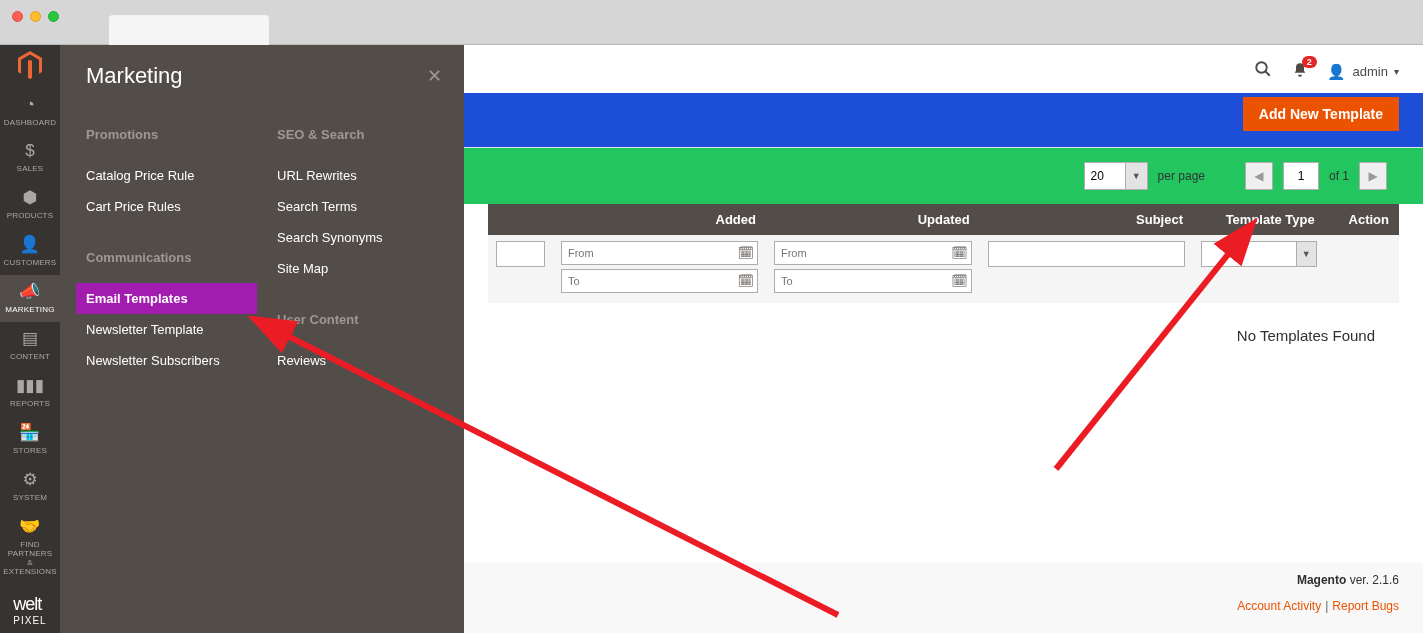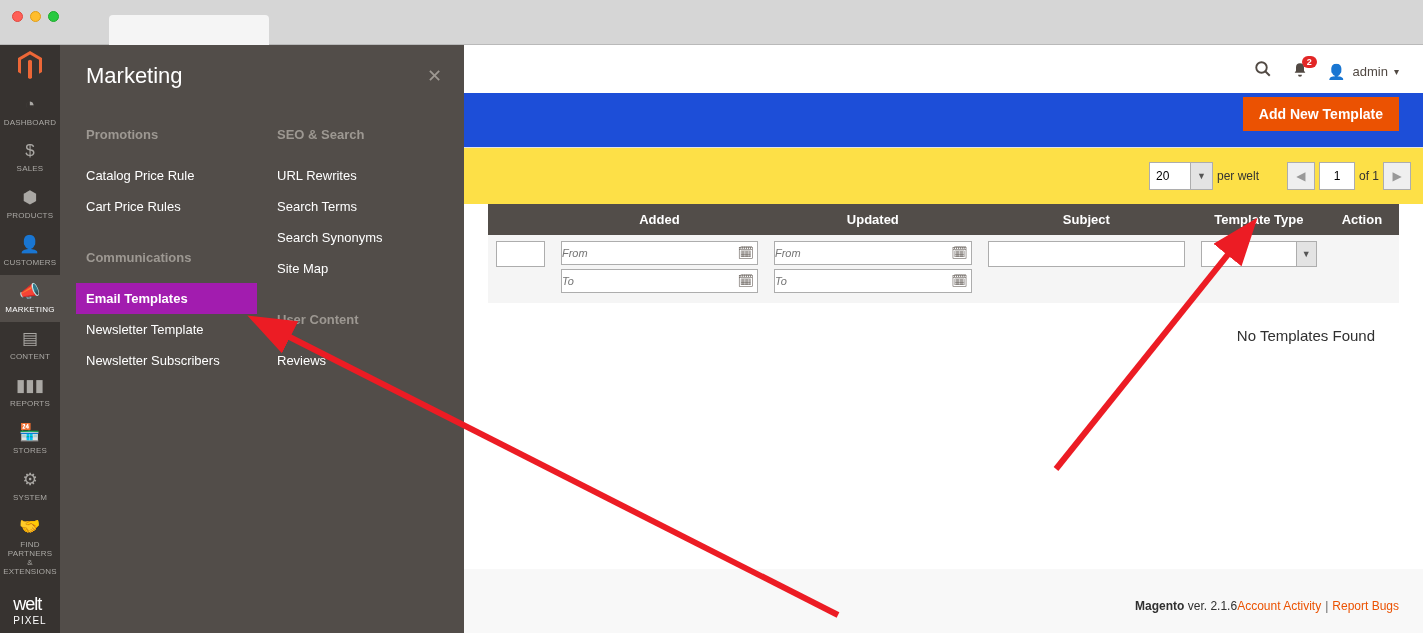--- a/index.html
+++ b/index.html
@@ -38,45 +38,45 @@
 .search-icon { font-size: 18px; color: #514943; cursor:pointer; }
 .notif { position: relative; color: #514943; font-size: 16px; cursor:pointer; }
 .notif-badge { position: absolute; top: -6px; right: -9px; background: #e22626; color:#fff; border-radius: 8px; font-size: 9px; padding: 1px 5px; font-weight:600; }
 .user-menu { display:flex; align-items:center; gap:6px; color:#514943; font-size:13px; cursor:pointer; }
 .user-icon { font-size:15px; }
 .caret-down { font-size:10px; }
 
 .action-bar { display:flex; justify-content:flex-end; padding: 4px 24px 16px 24px; border-bottom: 1px solid #e3e3e3; background:#1d4ed8; }
 .primary-btn { background: #eb5202; color:#fff; border:none; padding: 9px 16px; font-size: 14px; font-weight:600; cursor:pointer; }
 
-.toolbar { display:flex; justify-content:flex-end; align-items:center; gap:4px; padding: 14px 12px; background:#fde047; font-size:12px; color:#333; }
+.toolbar { display:flex; justify-content:flex-end; align-items:center; gap:10px; padding: 14px 36px; background:#22c55e; font-size:12px; color:#333; }
 .select-box { display:flex; align-items:center; }
 .select-input { width:42px; height:28px; border:1px solid #adadad; padding:0 6px; font-size:12px; background:#fff; }
 .select-arrow { width:22px; height:28px; background:#e3e3e3; border:1px solid #adadad; border-left:none; display:flex; align-items:center; justify-content:center; font-size:9px; color:#555; }
 .pager-btn { width:28px; height:28px; border:1px solid #adadad; background:#efefef; color:#999; display:flex; align-items:center; justify-content:center; cursor:pointer; font-size:12px; }
 .pager-input { width:36px; height:28px; border:1px solid #adadad; text-align:center; font-size:12px; }
 .pager-text { font-size:12px; color:#333; }
 
 table.grid { width: calc(100% - 48px); margin: 0 24px; border-collapse: collapse; }
-.grid th { background: #524d49; color:#fff; text-align:center; font-size:13px; font-weight:600; padding: 8px 10px; }
+.grid th { background: #524d49; color:#fff; text-align:right; font-size:13px; font-weight:600; padding: 8px 10px; }
 .grid td.filter-cell { background:#f5f5f5; padding:6px 8px; vertical-align: top; }
 .filter-input { width:100%; height:26px; border:1px solid #adadad; padding:0 6px; font-size:12px; background:#fff; }
 .date-input { position:relative; margin-bottom:4px; }
-.date-input input { width:100%; height:24px; border:1px solid #adadad; padding:0 22px 0 0; font-size:11px;font-style:italic; }
+.date-input input { width:100%; height:24px; border:1px solid #adadad; padding:0 22px 0 6px; font-size:11px; }
 .date-input .cal-icon { position:absolute; right:4px; top:4px; font-size:13px; color:#514943; }
 .filter-select { width:100%; height:26px; border:1px solid #adadad; background:#fff; display:flex; }
 .filter-select .sel-body{ flex:1; }
 .filter-select .sel-arrow { width:20px; background:#e3e3e3; border-left:1px solid #adadad; display:flex;align-items:center;justify-content:center;font-size:9px;color:#555;}
 
 .empty-row td { text-align:right; padding: 24px; font-size: 15px; color:#303030; background:#fff; }
 
-.footer { margin-top:auto; display:flex; justify-content:flex-end; align-items:flex-end; padding: 10px 24px 20px 24px; font-size:12px; background:#f8f8f8; }
+.footer { margin-top:auto; display:flex; justify-content:flex-end; flex-direction:column; align-items:flex-end; padding: 10px 24px 20px 24px; font-size:12px; background:#f8f8f8; }
 .footer-line1 { color:#303030; }
 .footer-line1 .ver { color:#303030; }
-.footer-links { margin-top:20px; }
+.footer-links { margin-top:12px; }
 .footer-links a { color:#eb5202; text-decoration:none; }
 .footer-sep { color:#666; margin:0 4px; }
 
 .annotation-arrows { position:absolute; top:45px; left:0; width:1423px; height:588px; pointer-events:none; }
 </style>
 </head>
 <body>
 
 <div class="browser-chrome">
   <div class="traffic-lights">
@@ -186,21 +186,21 @@
 
     <div class="action-bar">
       <button class="primary-btn">Add New Template</button>
     </div>
 
     <div class="toolbar">
       <div class="select-box">
         <input class="select-input" value="20" style="">
         <div class="select-arrow">▼</div>
       </div>
-      <span>per welt</span>
+      <span>per page</span>
       <div style="width:20px"></div>
       <div class="pager-btn">◀</div>
       <input class="pager-input" value="1" style="">
       <span class="pager-text">of 1</span>
       <div class="pager-btn">▶</div>
     </div>
 
     <table class="grid">
       <thead>
         <tr>

